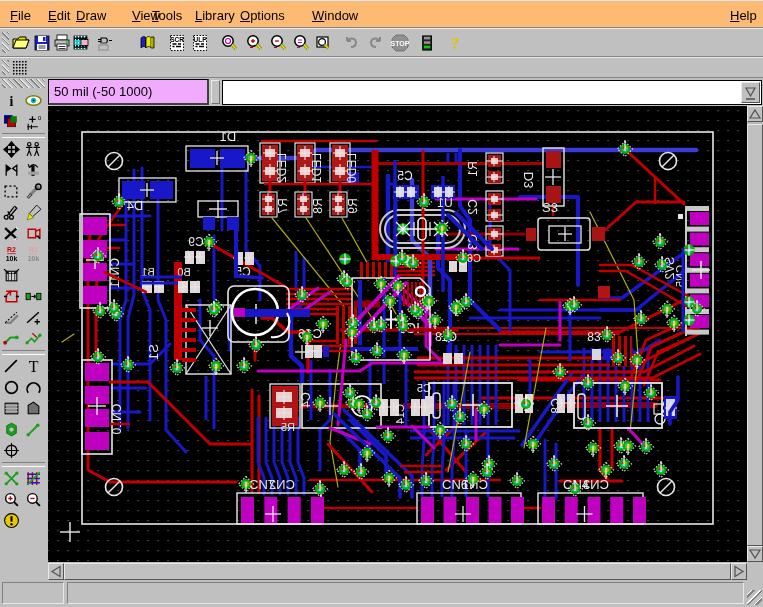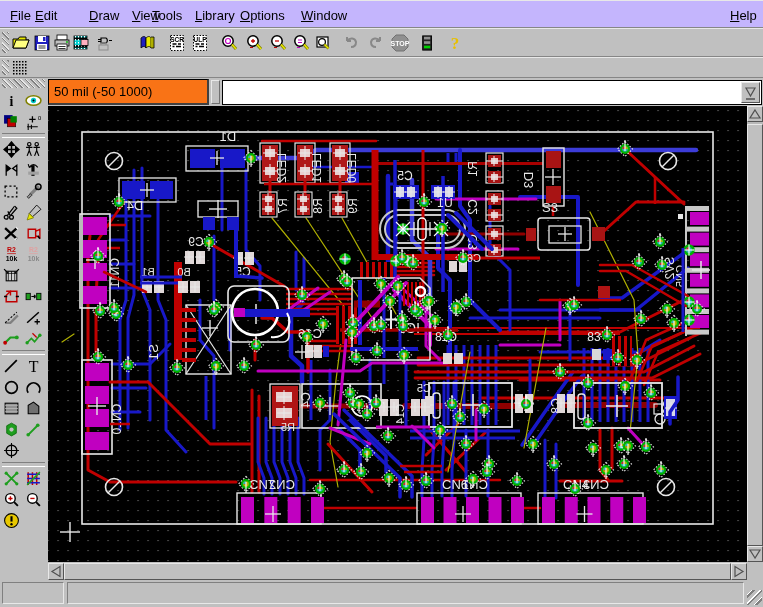--- a/index.html
+++ b/index.html
@@ -1,45 +1,45 @@
 <!DOCTYPE html>
 <html><head><meta charset="utf-8"><style>
 *{margin:0;padding:0;box-sizing:border-box}
 body{width:763px;height:607px;background:#c0c0c0;font-family:"Liberation Sans",sans-serif;position:relative;overflow:hidden}
-.menubar{position:absolute;left:0;top:0;width:763px;height:28px;border-top:1px solid #e8e8e8;border-bottom:1px solid #868686;background:#c4b5fd;font-size:13px;color:#000}
+.menubar{position:absolute;left:0;top:0;width:763px;height:28px;border-top:1px solid #e8e8e8;border-bottom:1px solid #868686;background:#fdba74;font-size:13px;color:#000}
 .menubar span{position:absolute;top:7px}
 .tbrow{position:absolute;background:#c0c0c0;border-bottom:1px solid #868686;border-top:1px solid #e8e8e8}
 .grip{position:absolute;left:2px;top:3px;bottom:3px;width:7px;background:repeating-linear-gradient(45deg,#c0c0c0 0 2px,#808080 2px 3px,#e8e8e8 3px 4px)}
 .tic{position:absolute;top:5px}
 .leftbar{position:absolute;left:0;top:78px;width:47px;height:484px;background:#c0c0c0}
 .lgrip{height:9px;margin:1px 2px 2px 2px;background:repeating-linear-gradient(45deg,#c0c0c0 0 2px,#808080 2px 3px,#e8e8e8 3px 4px)}
 .lrow{height:21px;display:flex}
 .lic{width:22px;height:20px;display:flex;align-items:center;justify-content:center}
-.pbox{position:absolute;left:48px;top:79px;width:161px;height:26px;background:#f97316;border:1px solid #000;border-right:2px solid #404040;border-bottom:2px solid #404040;font-size:13px;color:#000;padding:4px 0 0 5px}
+.pbox{position:absolute;left:48px;top:79px;width:161px;height:26px;background:#f0abfc;border:1px solid #000;border-right:2px solid #404040;border-bottom:2px solid #404040;font-size:13px;color:#000;padding:4px 0 0 5px}
 .psep{position:absolute;left:211px;top:80px;width:9px;height:24px;background:#c0c0c0;border:1px solid;border-color:#e8e8e8 #707070 #707070 #e8e8e8}
 .combo{position:absolute;left:222px;top:80px;width:540px;height:25px;background:#fff;border:1px solid #000}
 .cbtn{position:absolute;right:1px;top:1px;width:19px;height:21px;background:#c0c0c0;border:1px solid;border-color:#e8e8e8 #555 #555 #e8e8e8}
 .canvas{position:absolute;left:48px;top:106px;width:699px;height:456px;background:#000}
 .vsb{position:absolute;left:747px;top:106px;width:16px;height:456px;background:#b8b8b8}
 .hsb{position:absolute;left:48px;top:563px;width:699px;height:17px;background:#b8b8b8}
 .sbtn{position:absolute;background:#c0c0c0;border:1px solid;border-color:#e8e8e8 #555 #555 #e8e8e8}
 .statusl{position:absolute;left:2px;top:582px;width:62px;height:22px;background:#c0c0c0;border:1px solid;border-color:#808080 #e8e8e8 #e8e8e8 #808080}
 .statusm{position:absolute;left:67px;top:582px;width:677px;height:22px;background:#c0c0c0;border:1px solid;border-color:#808080 #e8e8e8 #e8e8e8 #808080}
 .rgrip{position:absolute;right:1px;bottom:2px;width:15px;height:15px;background:repeating-linear-gradient(135deg,#c0c0c0 0 3px,#fff 3px 4px,#808080 4px 6px)}
 u{text-decoration:underline}
 </style></head><body>
 <div class="menubar">
 <span style="left:10px"><u>F</u>ile</span>
-    <span style="left:35px"><u>E</u>dit</span>
-    <span style="left:89px"><u>D</u>raw</span>
+    <span style="left:48px"><u>E</u>dit</span>
+    <span style="left:76px"><u>D</u>raw</span>
     <span style="left:132px"><u>V</u>iew</span>
     <span style="left:152px"><u>T</u>ools</span>
     <span style="left:195px"><u>L</u>ibrary</span>
     <span style="left:240px"><u>O</u>ptions</span>
-    <span style="left:301px"><u>W</u>indow</span>
+    <span style="left:312px"><u>W</u>indow</span>
     <span style="left:730px"><u>H</u>elp</span>
 </div>
 <div class="tbrow" style="left:0;top:28px;width:763px;height:29px">
     <div class="grip"></div>
     <svg class="tic" style="left:12px" width="18" height="18" viewBox="0 0 18 18">
       <path d="M1 14V5h5l1.5-2H14v3h3l-3 8z" fill="#e8e800" stroke="#000" stroke-width="1"></path>
       <path d="M1 14l3-8h13l-3 8z" fill="#ffff80" stroke="#000" stroke-width="1"></path>
     </svg>
 <svg class="tic" style="left:33px" width="18" height="18" viewBox="0 0 18 18">
       <rect x="2" y="2" width="14" height="14" fill="#2020c0" stroke="#000" stroke-width="0.8"></rect>

